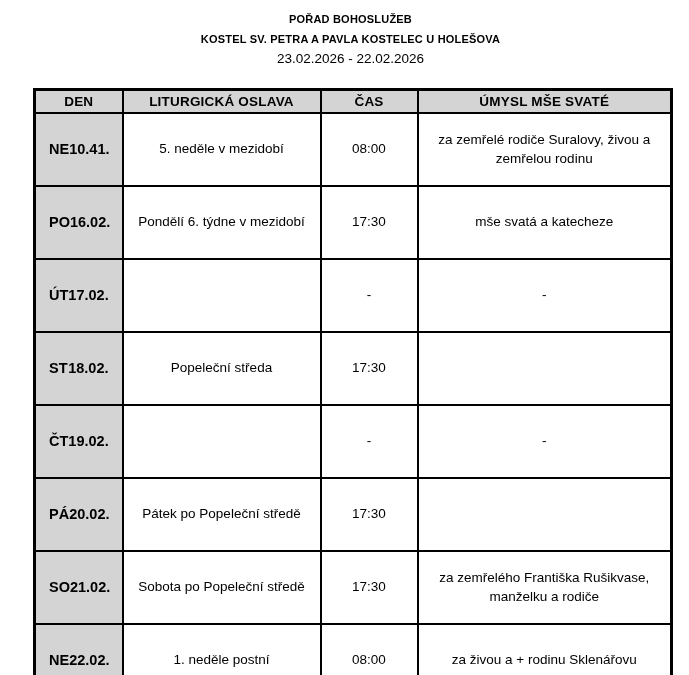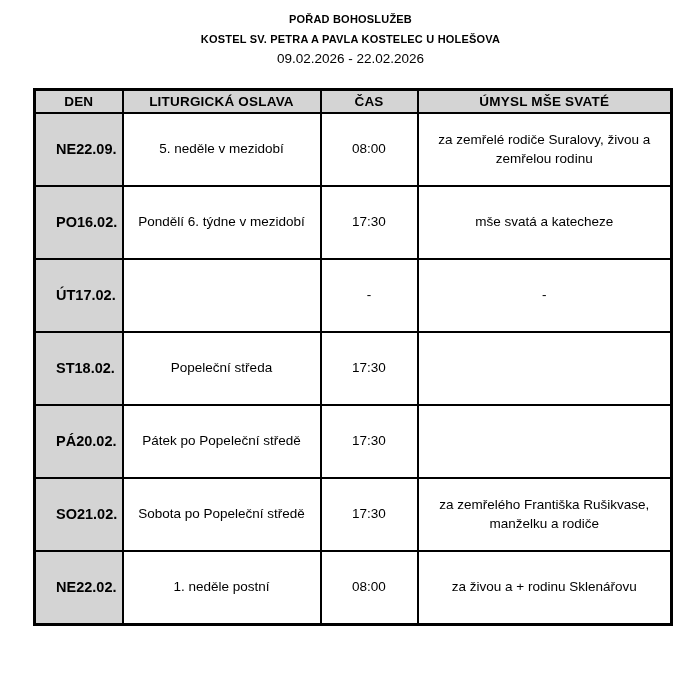--- a/index.html
+++ b/index.html
@@ -63,38 +63,38 @@
     vertical-align: middle;
     height: 67px;
     line-height: 1.4;
     padding: 2px 4px;
     overflow: hidden;
   }
   td.day-cell {
     background: #d4d4d4;
     font-weight: bold;
     font-size: 14.5px;
-    padding: 0 20px;
+    padding: 0 13px;
   }
   .day-flex {
     display: flex;
     justify-content: space-between;
     align-items: center;
     width: 100%;
   }
 </style>
 </head>
 <body>
 
 <div class="page">
 
   <div class="title-block">
     <div class="title-line-1">POŘAD BOHOSLUŽEB</div>
     <div class="title-line-2">KOSTEL SV. PETRA A PAVLA KOSTELEC U HOLEŠOVA</div>
-    <div class="date-range">09.02.2026 - 22.02.2026</div>
+    <div class="date-range">23.02.2026 - 22.02.2026</div>
   </div>
 
   <table class="schedule">
     <colgroup>
       <col class="c-day">
         <col class="c-cel">
         <col class="c-time">
         <col class="c-int">
     </colgroup>
     <thead>
@@ -103,21 +103,21 @@
         <th>LITURGICKÁ OSLAVA</th>
         <th>ČAS</th>
         <th>ÚMYSL MŠE SVATÉ</th>
       </tr>
     </thead>
     <tbody>
       <tr>
         <td class="day-cell">
           <div class="day-flex">
             <span>NE</span>
-            <span>22.09.</span>
+            <span>10.41.</span>
           </div>
         </td>
         <td>5. neděle v mezidobí</td>
         <td>08:00</td>
         <td>za zemřelé rodiče Suralovy, živou a zemřelou rodinu</td>
       </tr>
       <tr>
         <td class="day-cell">
           <div class="day-flex">
             <span>PO</span>
@@ -146,20 +146,31 @@
             <span>18.02.</span>
           </div>
         </td>
         <td>Popeleční středa</td>
         <td>17:30</td>
         <td></td>
       </tr>
       <tr>
         <td class="day-cell">
           <div class="day-flex">
+            <span>ČT</span>
+            <span>19.02.</span>
+          </div>
+        </td>
+        <td></td>
+        <td>-</td>
+        <td>-</td>
+      </tr>
+      <tr>
+        <td class="day-cell">
+          <div class="day-flex">
             <span>PÁ</span>
             <span>20.02.</span>
           </div>
         </td>
         <td>Pátek po Popeleční středě</td>
         <td>17:30</td>
         <td></td>
       </tr>
       <tr>
         <td class="day-cell">

